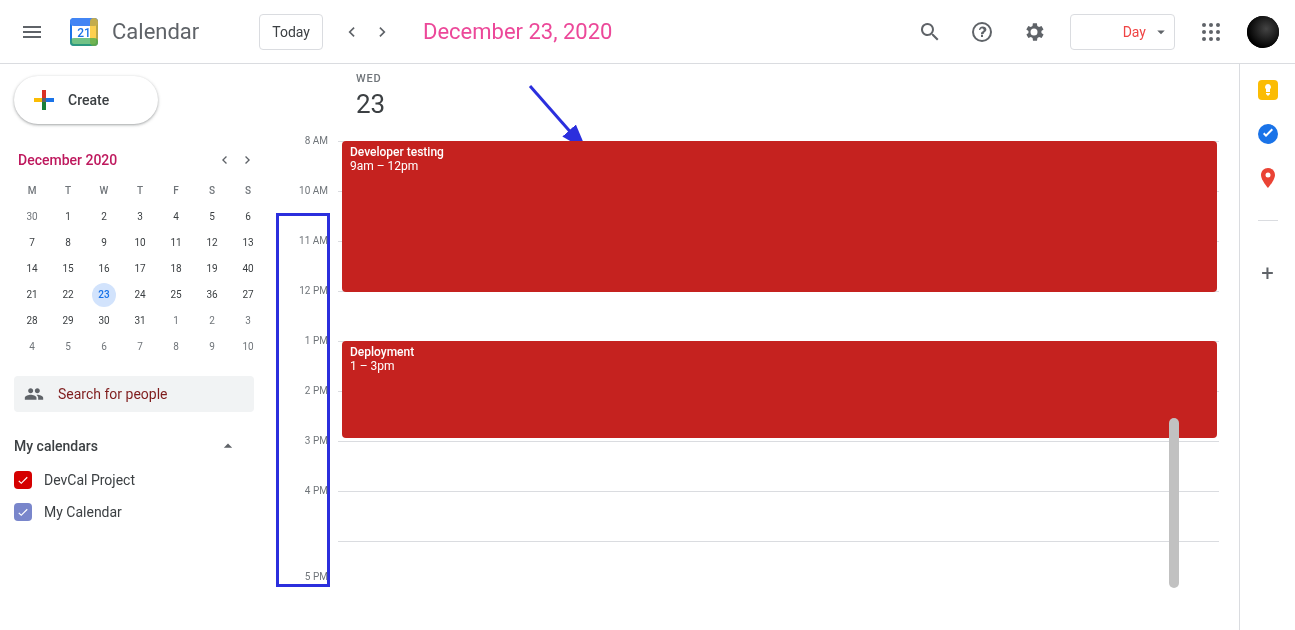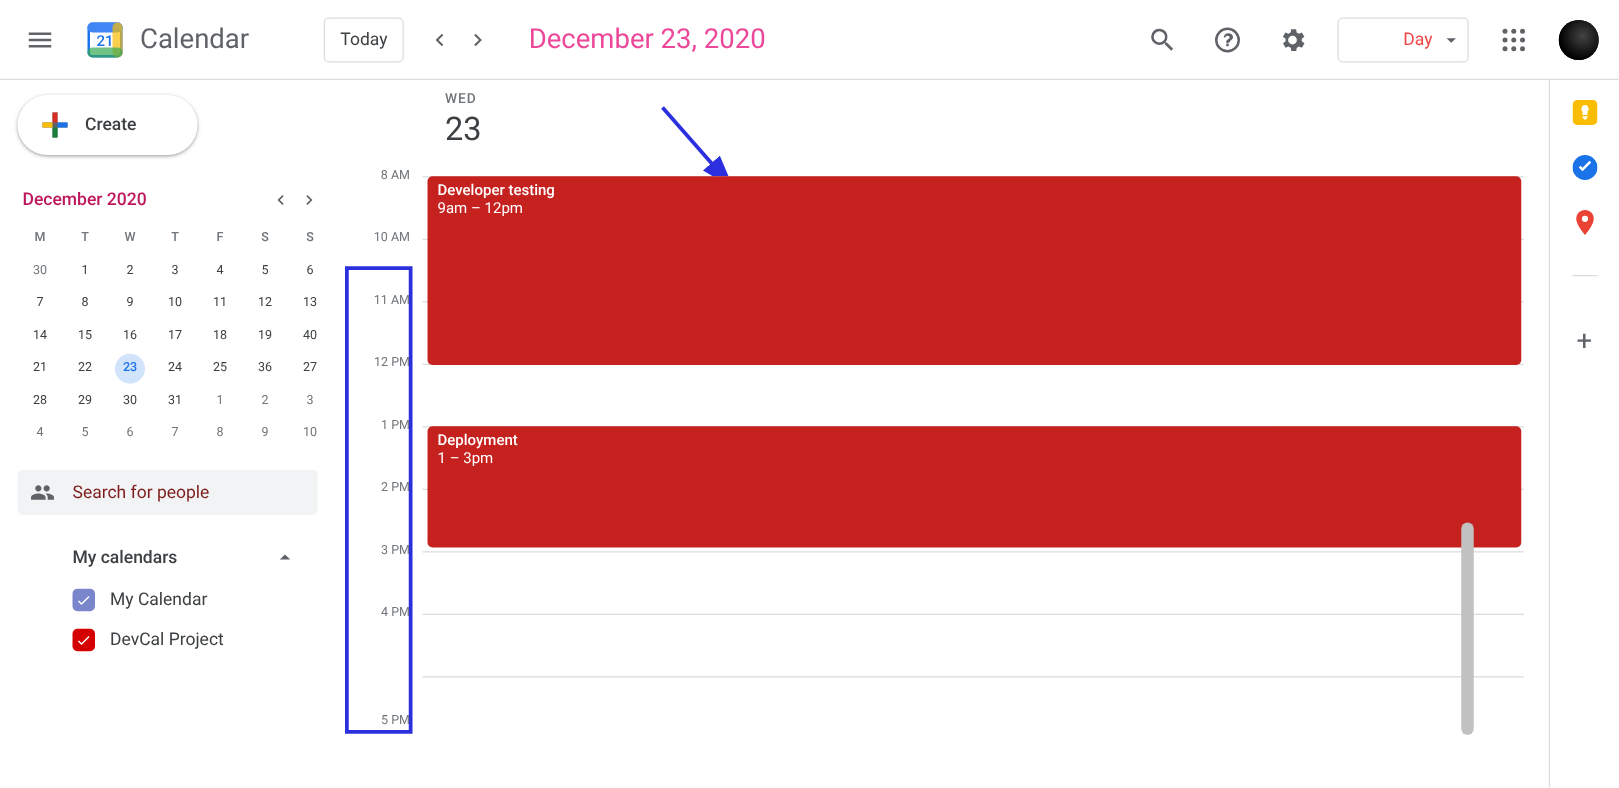--- a/index.html
+++ b/index.html
@@ -46,21 +46,21 @@
 .mini-grid { display: grid; grid-template-columns: repeat(7, 36px); margin-top: 6px; }
 .mini-dow { font-size: 10px; color: #70757a; text-align: center; height: 26px; line-height: 26px; font-weight: 500; }
 .mini-day { font-size: 10px; color: #3c4043; text-align: center; height: 26px; line-height: 26px; cursor: pointer; }
 .mini-day.muted { color: #70757a; }
 .mini-day.sel span { display: inline-block; width: 24px; height: 24px; line-height: 24px; background: #d2e3fc; color: #1a73e8; border-radius: 50%; font-weight: 500; }
 
 .search-people { margin-top: 16px; height: 36px; width: 240px; background: #f1f3f4; border-radius: 4px; display: flex; align-items: center; padding: 0 10px; cursor: text; }
 .search-people svg { width: 20px; height: 20px; fill: #5f6368; margin-right: 14px; }
 .search-people span { font-size: 14px; color: #7f1d1d; }
 
-.cal-section { margin-top: 24px; margin-left: 44px; }
+.cal-section { margin-top: 24px; }
 .cal-section-head { display: flex; align-items: center; padding-right: 18px; cursor: pointer; }
 .cal-section-title { font-size: 14px; color: #3c4043; font-weight: 500; flex: 1; }
 .cal-list { margin-top: 8px; }
 .cal-item { display: flex; align-items: center; height: 32px; cursor: pointer; }
 .cal-cbx { width: 18px; height: 18px; border-radius: 4px; display: flex; align-items: center; justify-content: center; margin-right: 12px; }
 .cal-cbx svg { width: 14px; height: 14px; fill: #fff; }
 .cal-item span { font-size: 14px; color: #3c4043; }
 
 .calendar-area { flex: 1; display: flex; position: relative; }
 .day-col { flex: 1; padding: 8px 0 0 0; }
@@ -250,34 +250,34 @@
 
     <div class="cal-section">
       <div class="cal-section-head">
         <div class="cal-section-title">My calendars</div>
         <svg width="20" height="20" viewBox="0 0 24 24" fill="#5f6368">
             <path d="M7 14l5-5 5 5z"></path>
           </svg>
       </div>
       <div class="cal-list" id="cal-list">
           <div class="cal-item">
+            <div class="cal-cbx" style="background:#d50000">
+              <svg viewBox="0 0 24 24">
+                <path d="M9 16.2l-3.5-3.5L4 14.1 9 19l11-11-1.4-1.4z"></path>
+              </svg>
+            </div>
+            <span>DevCal Project</span>
+          </div>
+          <div class="cal-item">
             <div class="cal-cbx" style="background:#7986cb">
               <svg viewBox="0 0 24 24">
                 <path d="M9 16.2l-3.5-3.5L4 14.1 9 19l11-11-1.4-1.4z"></path>
               </svg>
             </div>
             <span>My Calendar</span>
-          </div>
-          <div class="cal-item">
-            <div class="cal-cbx" style="background:#d50000">
-              <svg viewBox="0 0 24 24">
-                <path d="M9 16.2l-3.5-3.5L4 14.1 9 19l11-11-1.4-1.4z"></path>
-              </svg>
-            </div>
-            <span>DevCal Project</span>
           </div>
         </div>
     </div>
   </div>
 
   <div class="calendar-area">
 
     <svg class="annotation-arrow" width="80" height="140">
       <defs>
           <marker id="ah" markerWidth="10" markerHeight="10" refX="6" refY="3" orient="auto">

